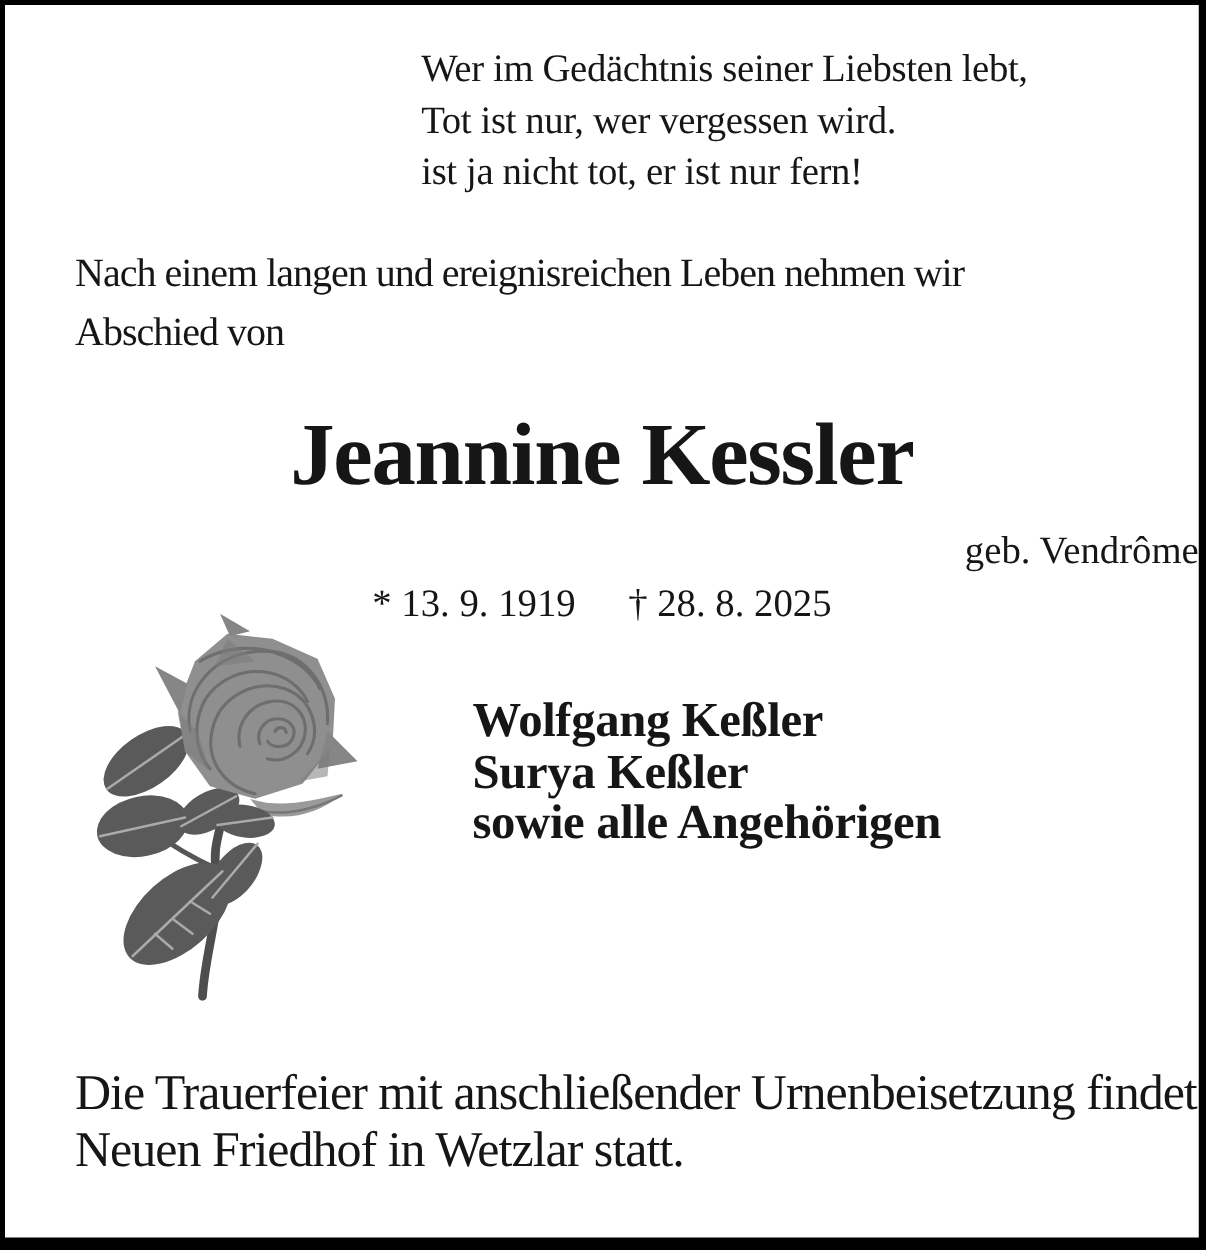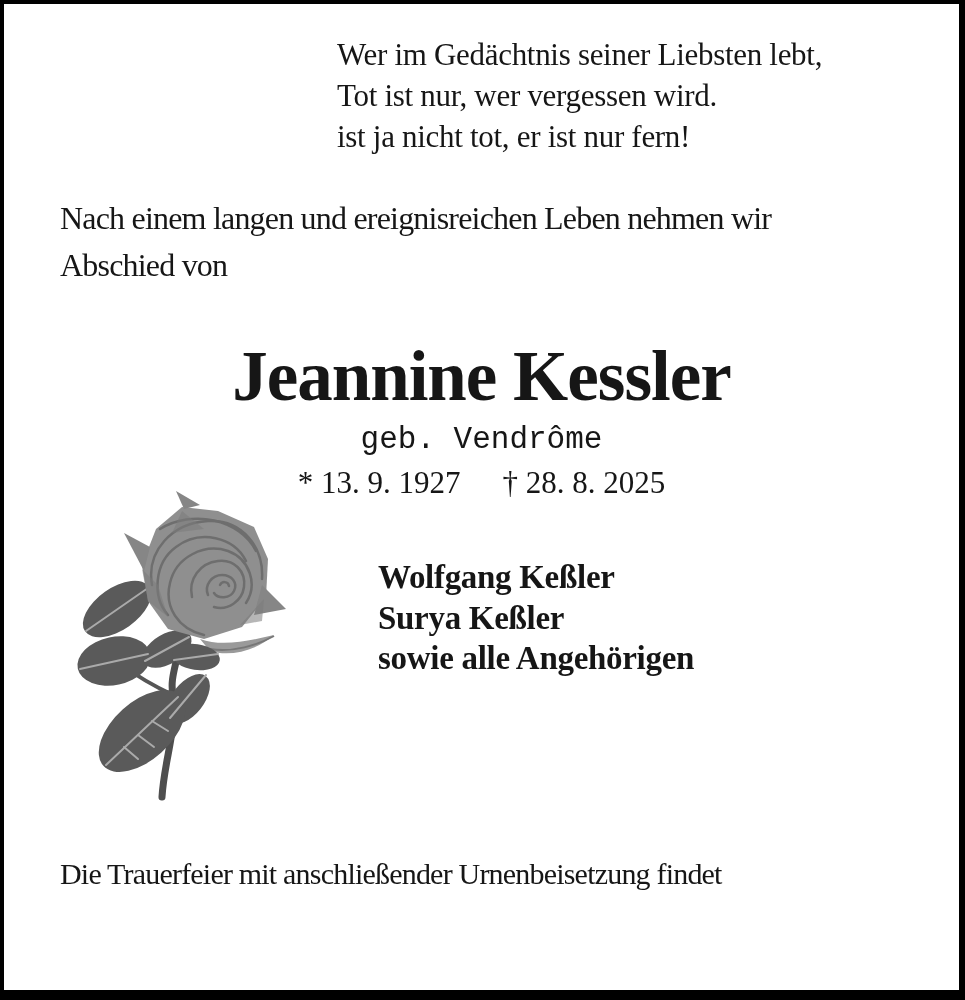--- a/index.html
+++ b/index.html
@@ -33,35 +33,34 @@
   .intro {
     left: 56px;
     top: 191px;
     font-size: 32px;
     line-height: 47px;
     letter-spacing: -0.8px;
     white-space: nowrap;
   }
   .deceased-name {
     left: 0;
-    top: 332px;
+    top: 320px;
     width: 955px;
     text-align: center;
     font-size: 71px;
     font-weight: 700;
     letter-spacing: -1px;
     white-space: nowrap;
   }
   .maiden {
     left: 0;
     top: 418px;
     width: 955px;
-    text-align: center;
+    text-align: right;
     font-size: 31px;
-    font-family: Liberation Mono, monospace;
   }
   .dates {
     left: 0;
     top: 461px;
     width: 955px;
     text-align: center;
     font-size: 31px;
     white-space: nowrap;
   }
   .dates .death { margin-left: 42px; }
@@ -69,31 +68,31 @@
   .rose-wrap {
     left: 68px;
     top: 485px;
     width: 218px;
     height: 318px;
   }
 
   .mourners {
     left: 374px;
     top: 553px;
-    font-size: 33px;
+    font-size: 39px;
     font-weight: 700;
     line-height: 40.5px;
     letter-spacing: -0.3px;
     white-space: nowrap;
   }
 
   .funeral {
     left: 56px;
     top: 847px;
-    font-size: 30px;
+    font-size: 40px;
     line-height: 46px;
     letter-spacing: -0.8px;
     white-space: nowrap;
   }
 </style>
 </head>
 <body>
 
 <div class="page">
 
@@ -105,21 +104,21 @@
 
   <div class="abs intro">
     <div>Nach einem langen und ereignisreichen Leben nehmen wir</div>
     <div>Abschied von</div>
   </div>
 
   <div class="abs deceased-name">Jeannine Kessler</div>
   <div class="abs maiden">geb. Vendrôme</div>
 
   <div class="abs dates">
-    <span class="birth">* 13. 9. 1927</span><span class="death">† 28. 8. 2025</span>
+    <span class="birth">* 13. 9. 1919</span><span class="death">† 28. 8. 2025</span>
   </div>
 
   <div class="abs rose-wrap">
     <svg width="218" height="318" viewBox="0 0 218 318" xmlns="http://www.w3.org/2000/svg">
 
       <path d="M104,134 C114,162 96,182 101,206 C106,236 92,272 90,308" fill="none" stroke="#4e4e4e" stroke-width="7" stroke-linecap="round"></path>
       <path d="M102,150 C96,160 90,168 84,172" fill="none" stroke="#565656" stroke-width="4" stroke-linecap="round"></path>
       <path d="M101,206 C84,198 66,188 50,176" fill="none" stroke="#565656" stroke-width="4" stroke-linecap="round"></path>
 
       <path d="M128,150 C150,158 176,152 202,146 C184,162 158,168 138,162 Z" fill="#9a9a9a"></path>
@@ -167,15 +166,16 @@
   </div>
 
   <div class="abs mourners">
     <div>Wolfgang Keßler</div>
     <div>Surya Keßler</div>
     <div>sowie alle Angehörigen</div>
   </div>
 
   <div class="abs funeral">
     <div>Die Trauerfeier mit anschließender Urnenbeisetzung findet</div>
+    <div>Neuen Friedhof in Wetzlar statt.</div>
   </div>
 
 </div>
 
 </body></html>

